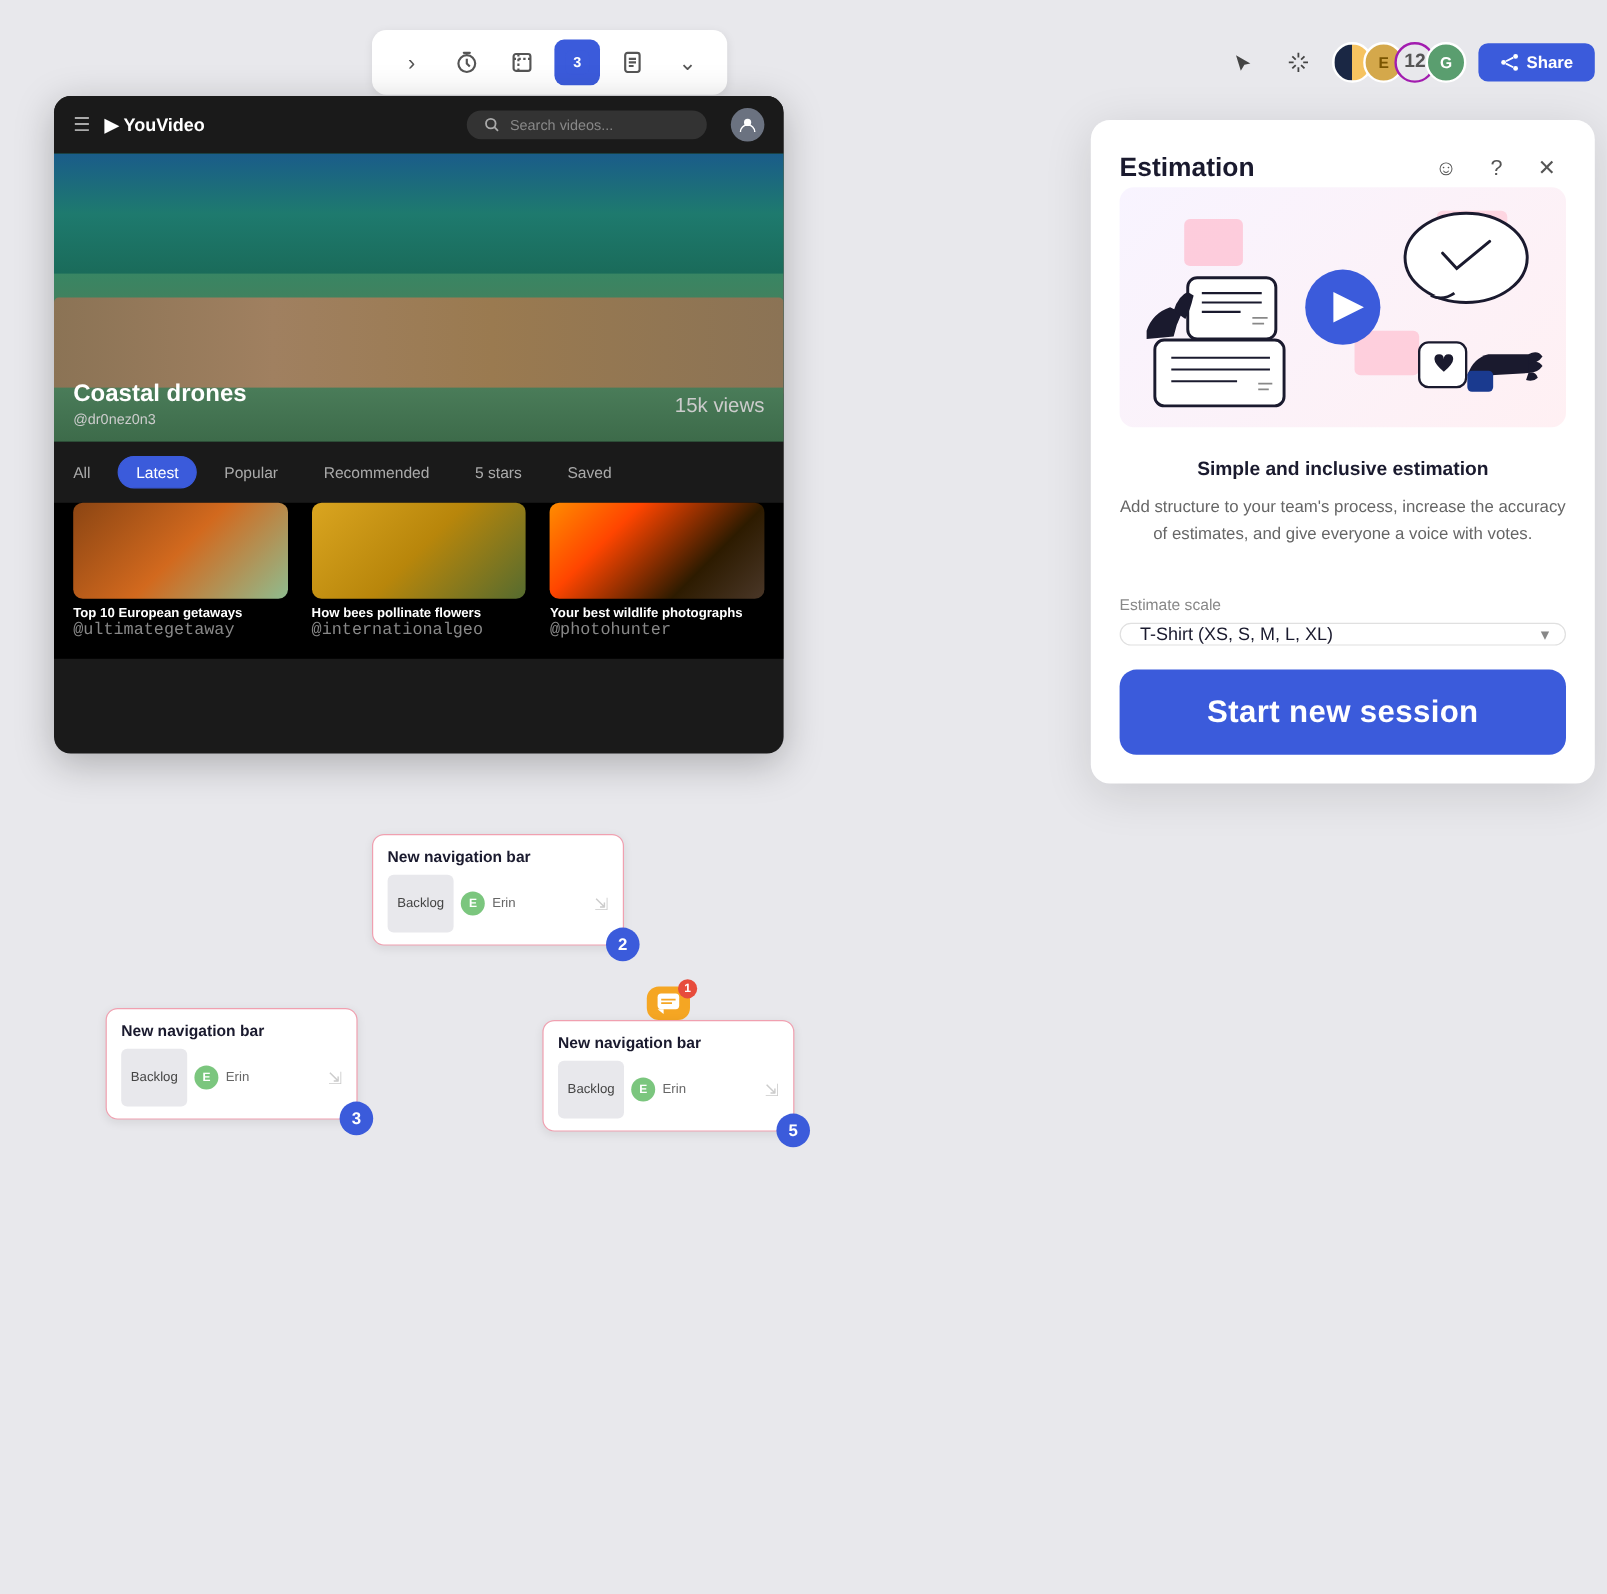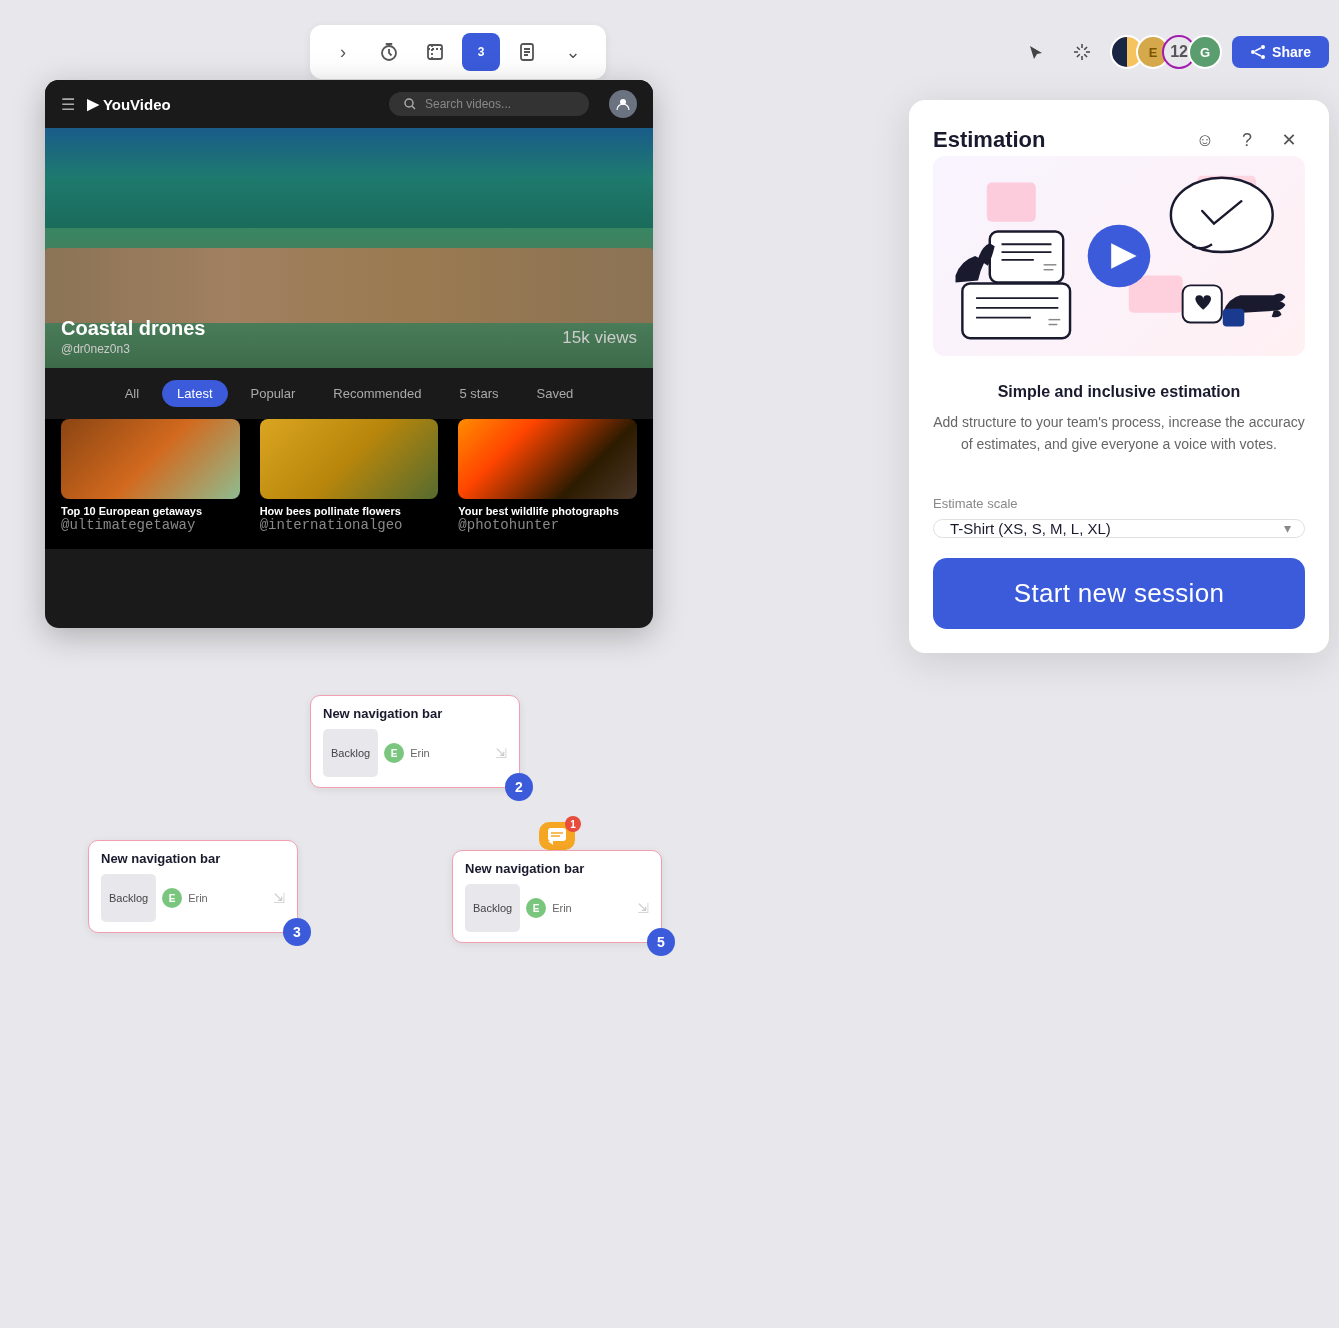--- a/index.html
+++ b/index.html
@@ -172,23 +172,22 @@
     .hero-views {
       position: absolute;
       bottom: 20px;
       right: 16px;
       color: #ccc;
       font-size: 17px;
     }
     .filter-tabs {
       display: flex;
       gap: 8px;
-      padding: 12px 20px;
+      padding: 12px 1px;
       background: #1a1a1a;
-      justify-content: center;
     }
     .filter-tab {
       padding: 5px 14px;
       border-radius: 16px;
       font-size: 13px;
       color: #aaa;
       cursor: pointer;
       border: 1px solid transparent;
     }
     .filter-tab.active {
@@ -312,21 +311,21 @@
       pointer-events: none;
     }
     .start-session-btn {
       width: 100%;
       padding: 20px;
       background: #3b5bdb;
       color: white;
       border: none;
       border-radius: 14px;
       font-size: 26px;
-      font-weight: 400;
+      font-weight: 700;
       cursor: pointer;
       letter-spacing: 0.3px;
     }
 
     
     .sticky-note {
       position: absolute;
       background: white;
       border-radius: 10px;
       border: 1.5px solid #f0a0b0;

